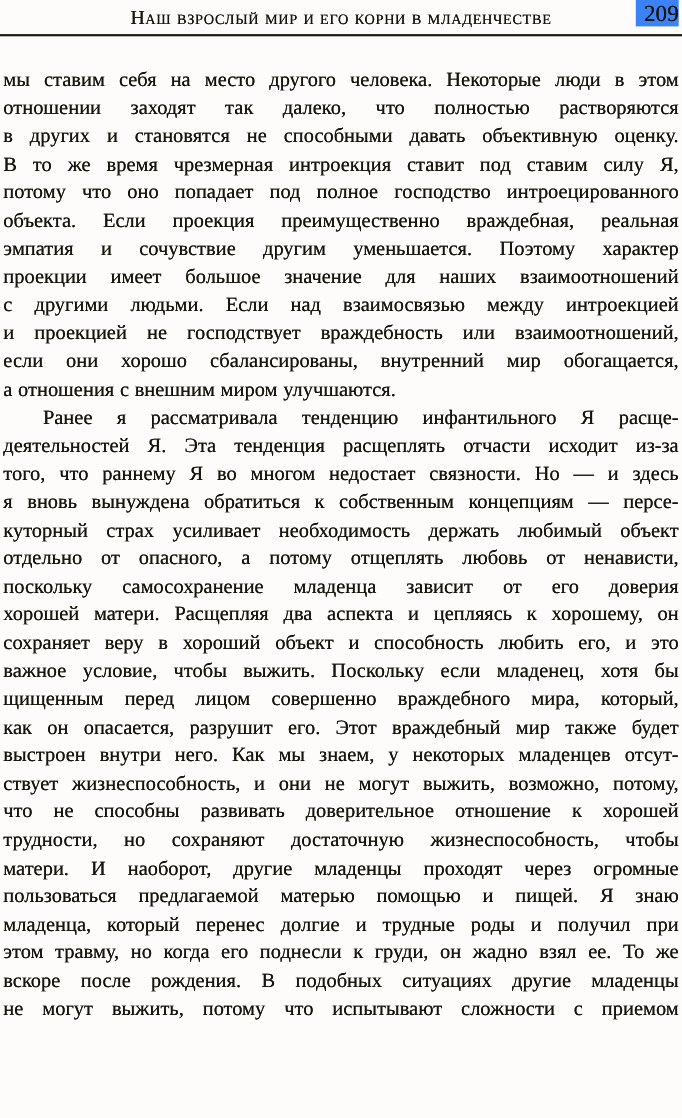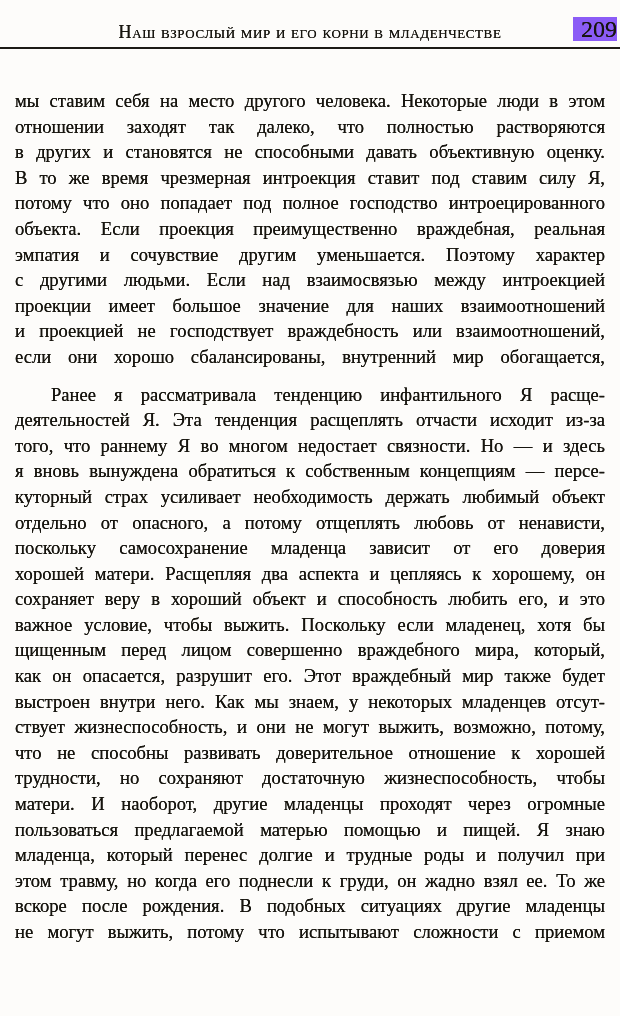--- a/index.html
+++ b/index.html
@@ -17,54 +17,54 @@
   .page {
     position: relative;
     width: 620px;
     height: 1016px;
     box-sizing: border-box;
   }
   
   .page-header {
     position: relative;
     height: 26px;
-    padding-top: 20px;
+    padding-top: 4px;
   }
   .running-title {
     text-align: center;
     font-variant: small-caps;
     font-size: 18px;
     letter-spacing: 0.6px;
     line-height: 24px;
     text-shadow: 0 0 0.5px currentColor;
   }
   .page-number {
     position: absolute;
-    top: 17px;
+    top: 0;
     right: 3px;
-    font-size: 24px;
+    font-size: 21px;
     line-height: 24px;
     text-shadow: 0 0 0.5px currentColor;
-    background: #8b5cf6;
+    background: #3b82f6;
     padding-left: 8px;
   }
   .header-rule {
     height: 0;
     border: none;
     border-top: 2.2px solid #1c1a15;
     margin: 1px 0 0 0;
   }
   
   .text-block {
     padding: 27px 3px 0 3px;
     font-size: 18.6px;
     line-height: 25.6px;
   }
   .paragraph {
-    margin: 12px;
+    margin: 0;
   }
   .line {
     text-align: justify;
     text-align-last: justify;
     white-space: normal;
     height: 25.6px;
     overflow: visible;
     text-shadow: 0 0 0.45px currentColor;
     word-spacing: 0.5px;
   }
@@ -90,24 +90,25 @@
   <div class="text-block">
 
   <div class="paragraph">
         <div class="line">мы ставим себя на место другого человека. Некоторые люди в этом</div>
         <div class="line">отношении заходят так далеко, что полностью растворяются</div>
         <div class="line">в других и становятся не способными давать объективную оценку.</div>
         <div class="line">В то же время чрезмерная интроекция ставит под ставим силу Я,</div>
         <div class="line">потому что оно попадает под полное господство интроецированного</div>
         <div class="line">объекта. Если проекция преимущественно враждебная, реальная</div>
         <div class="line">эмпатия и сочувствие другим уменьшается. Поэтому характер</div>
+        <div class="line">проекции имеет большое значение для наших взаимоотношений</div>
         <div class="line">с другими людьми. Если над взаимосвязью между интроекцией</div>
-        <div class="line">проекции имеет большое значение для наших взаимоотношений</div>
         <div class="line">и проекцией не господствует враждебность или взаимоотношений,</div>
         <div class="line">если они хорошо сбалансированы, внутренний мир обогащается,</div>
+        <div class="line para-end">а отношения с внешним миром улучшаются.</div>
       </div>
       <div class="paragraph">
         <div class="line indent">Ранее я рассматривала тенденцию инфантильного Я расще-</div>
         <div class="line">деятельностей Я. Эта тенденция расщеплять отчасти исходит из-за</div>
         <div class="line">того, что раннему Я во многом недостает связности. Но — и здесь</div>
         <div class="line">я вновь вынуждена обратиться к собственным концепциям — персе-</div>
         <div class="line">куторный страх усиливает необходимость держать любимый объект</div>
         <div class="line">отдельно от опасного, а потому отщеплять любовь от ненависти,</div>
         <div class="line">поскольку самосохранение младенца зависит от его доверия</div>
         <div class="line">хорошей матери. Расщепляя два аспекта и цепляясь к хорошему, он</div>

